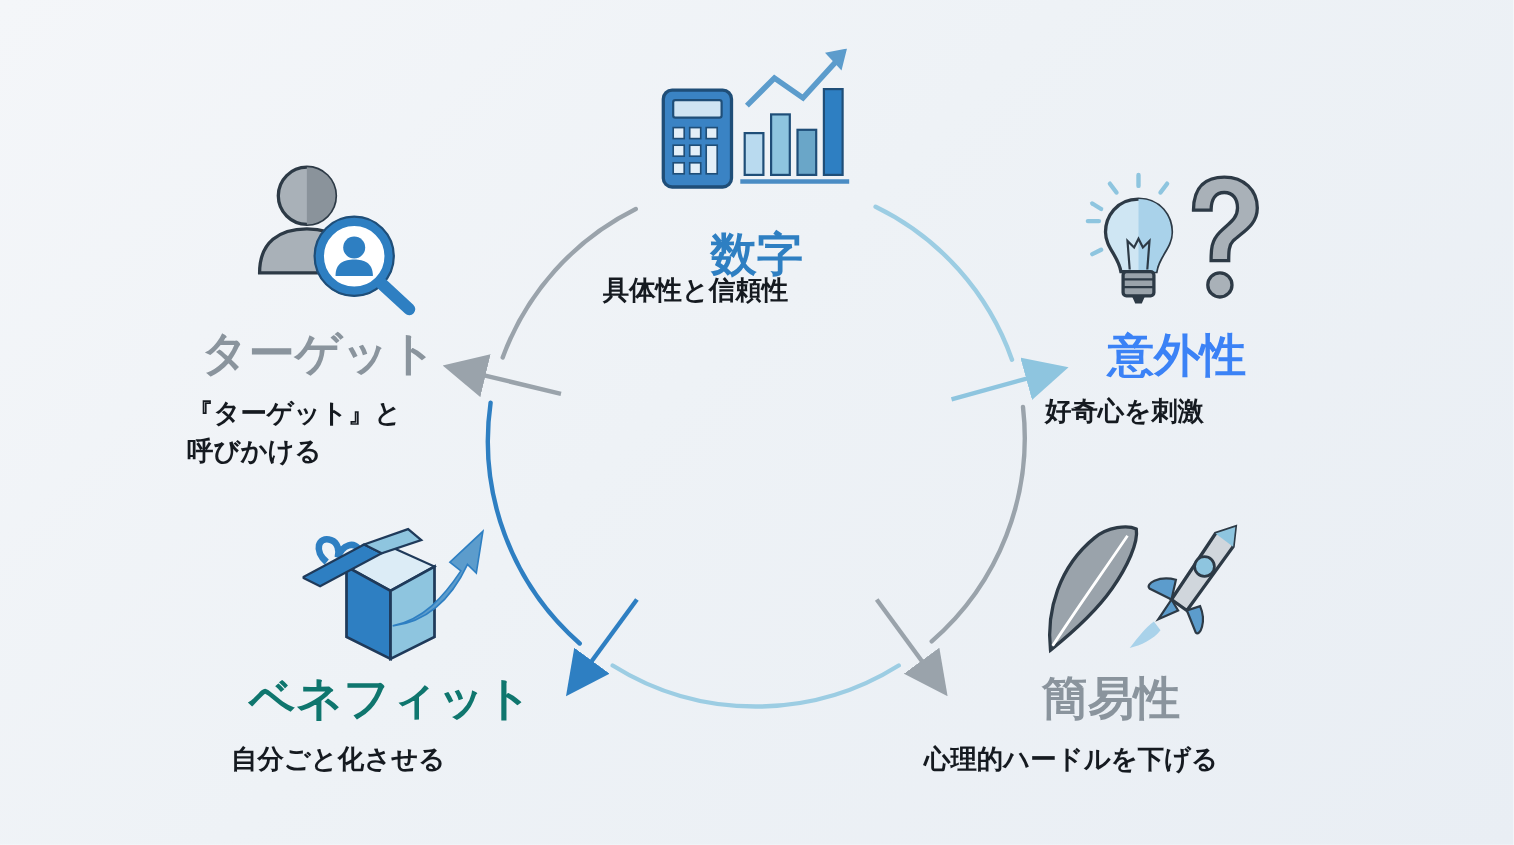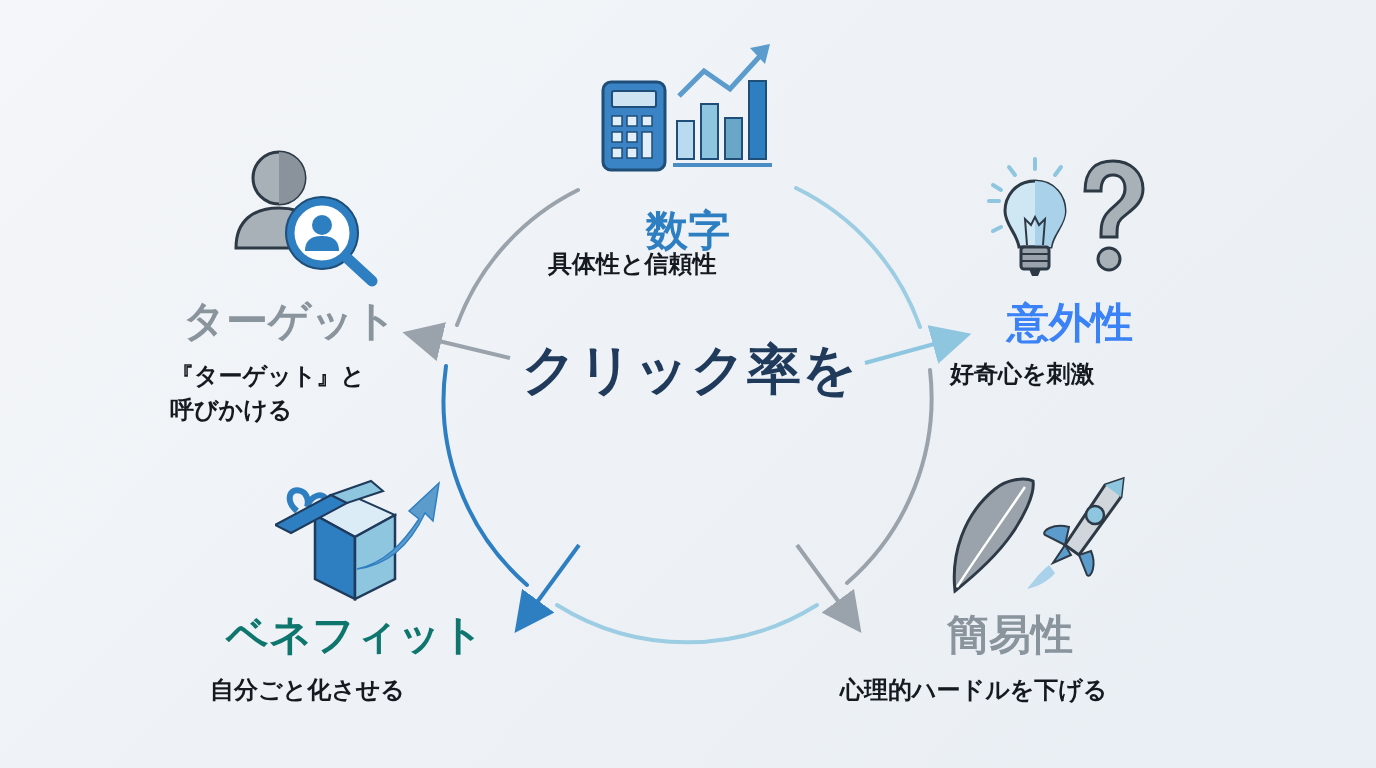--- a/index.html
+++ b/index.html
@@ -35,21 +35,20 @@
   <path d="M557,605 A245,245 0 0 0 817,605" fill="none" stroke="#9ccde3" stroke-width="4" stroke-linecap="round"></path>
   <path d="M446,366 A245,245 0 0 0 527,585" fill="none" stroke="#2e7fc2" stroke-width="4" stroke-linecap="round"></path>
 
   <line x1="510" y1="358" x2="418" y2="336" stroke="#9aa3ab" stroke-width="4" marker-end="url(#ah-gray)"></line>
   <line x1="865" y1="363" x2="956" y2="338" stroke="#8ec5df" stroke-width="4" marker-end="url(#ah-lb)"></line>
   <line x1="579" y1="545" x2="524" y2="620" stroke="#2e7fc2" stroke-width="4" marker-end="url(#ah-blue)"></line>
   <line x1="797" y1="545" x2="852" y2="620" stroke="#9aa3ab" stroke-width="4" marker-end="url(#ah-gray)"></line>
 </svg>
 
 <div class="title">
-  <div>クリック率を</div>
 </div>
 
 <div>
   <svg class="icon" style="left:600px;top:44px;" width="176" height="132" viewBox="0 0 176 132">
     <rect x="3" y="38" width="62" height="88" rx="8" fill="#3a83c4" stroke="#1f4e78" stroke-width="3"></rect>
     <rect x="12" y="47" width="44" height="16" rx="2" fill="#cfe4f3" stroke="#1f4e78" stroke-width="2"></rect>
     <g fill="#e3eff8" stroke="#1f4e78" stroke-width="1.5">
       <rect x="12" y="72" width="10" height="10"></rect>
         <rect x="27" y="72" width="10" height="10"></rect>
         <rect x="42" y="72" width="10" height="10"></rect>

